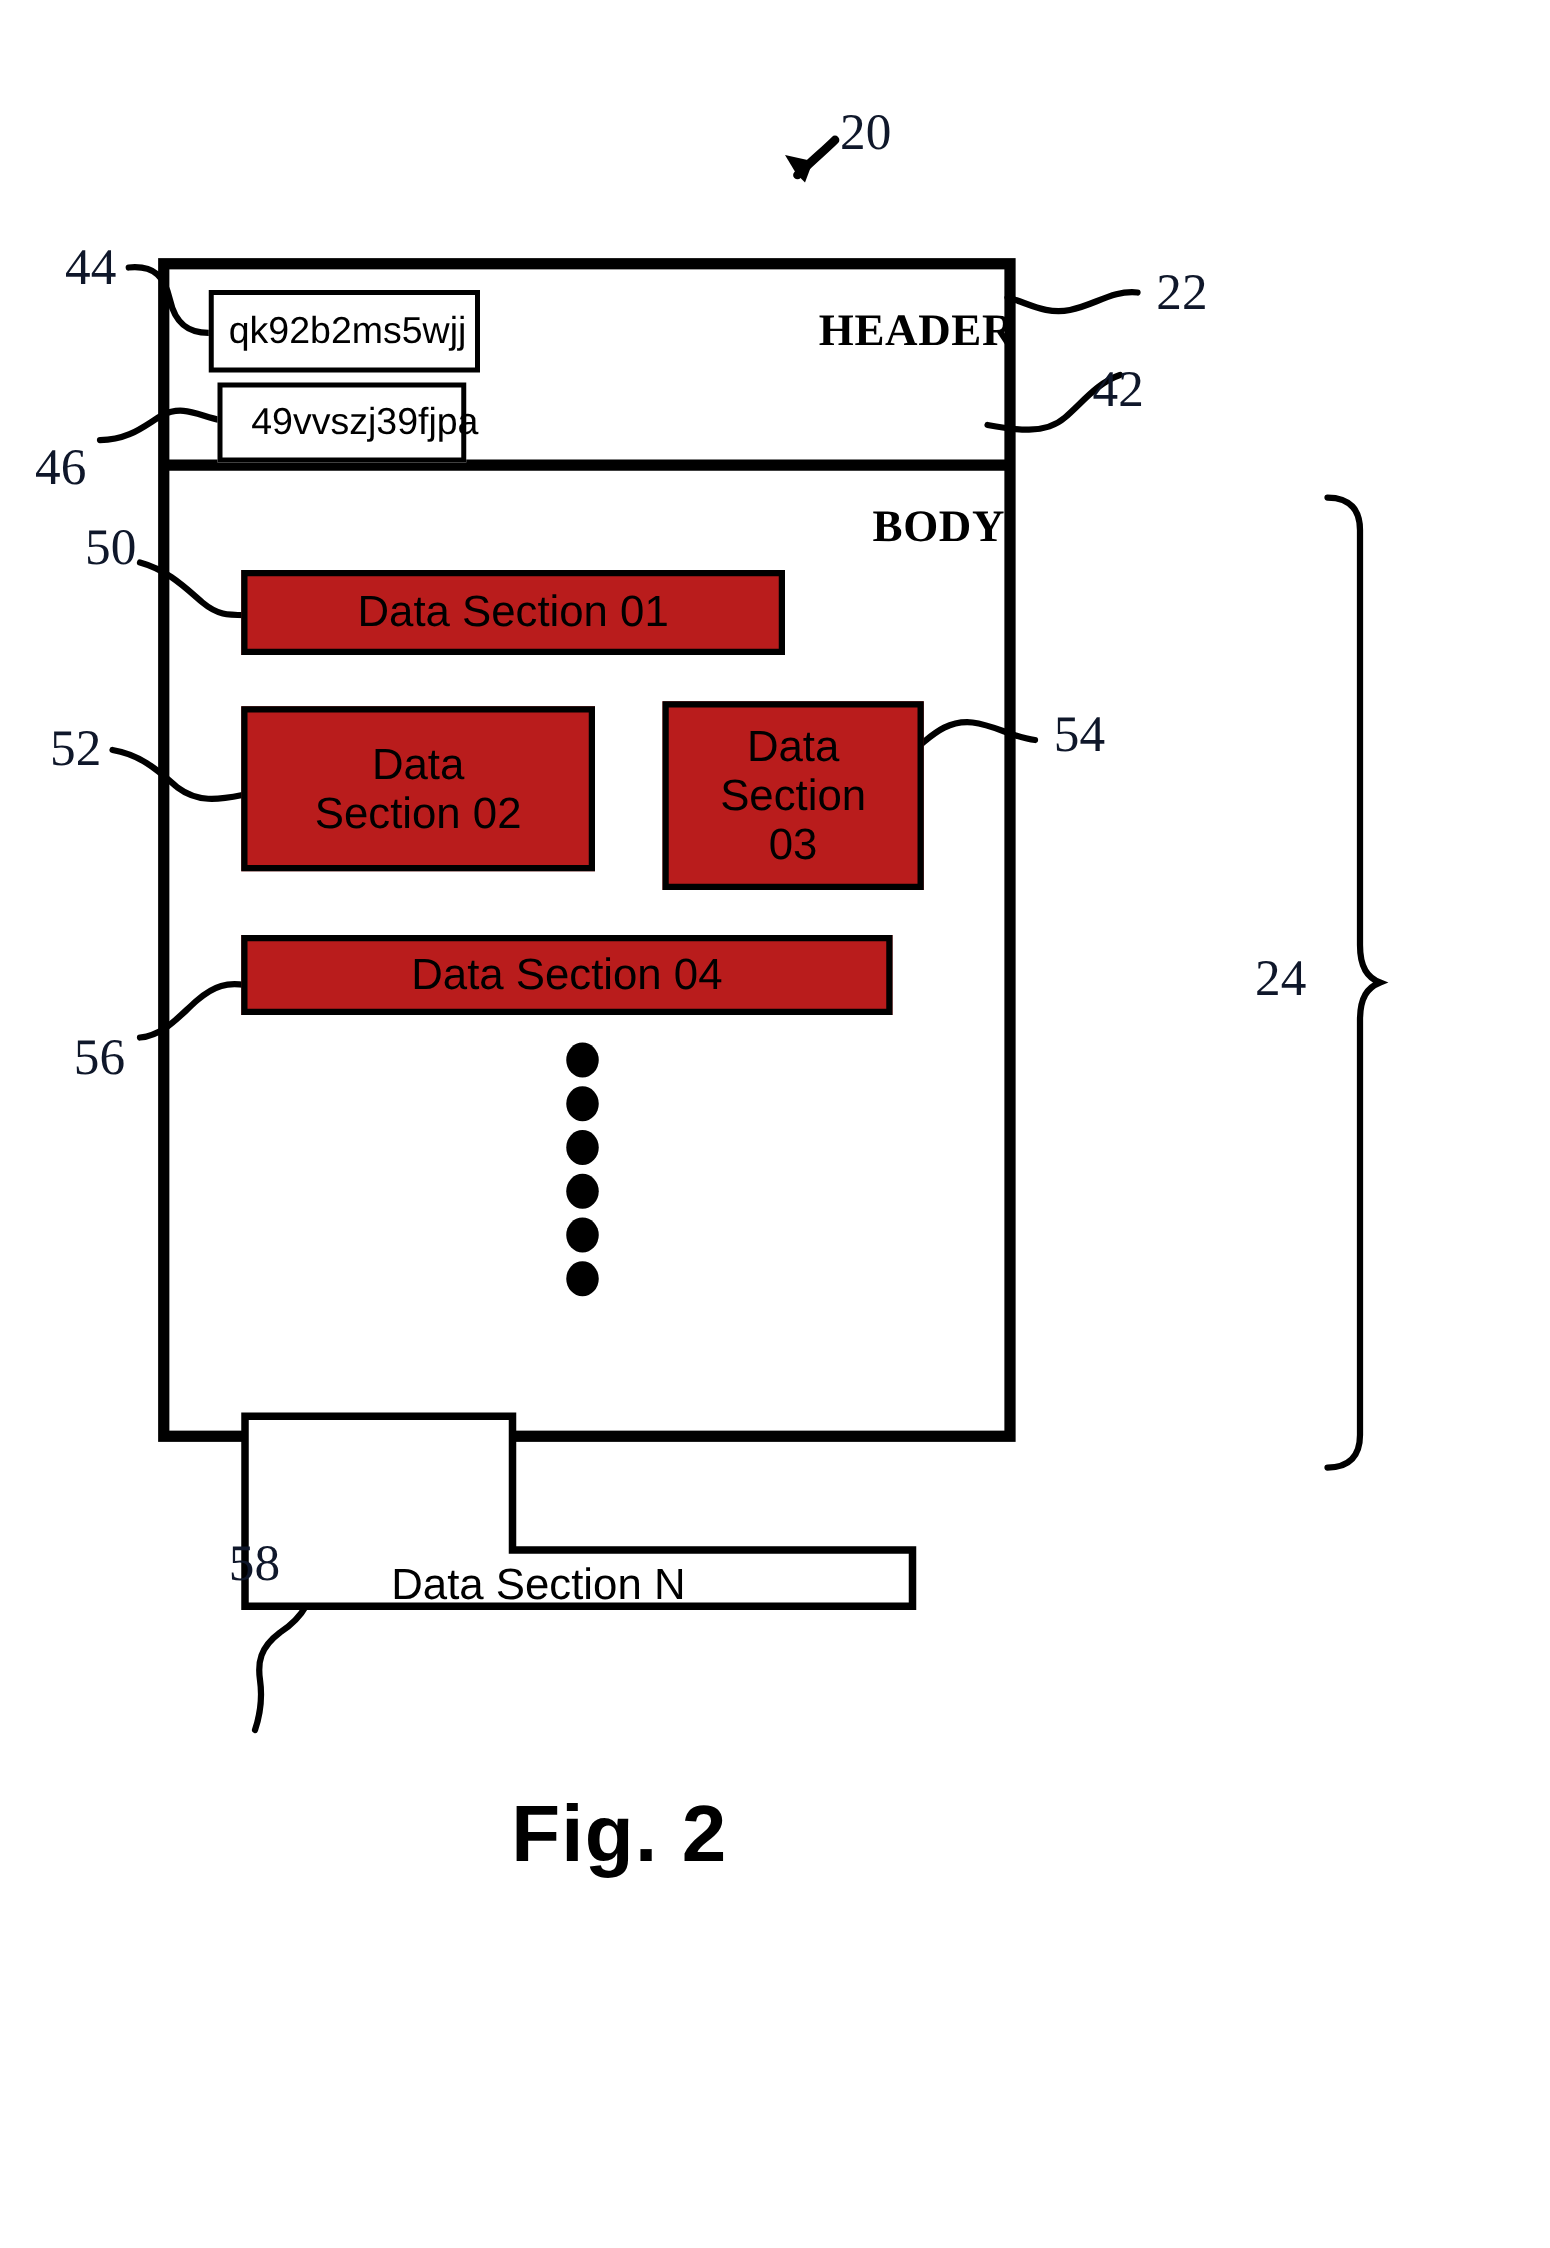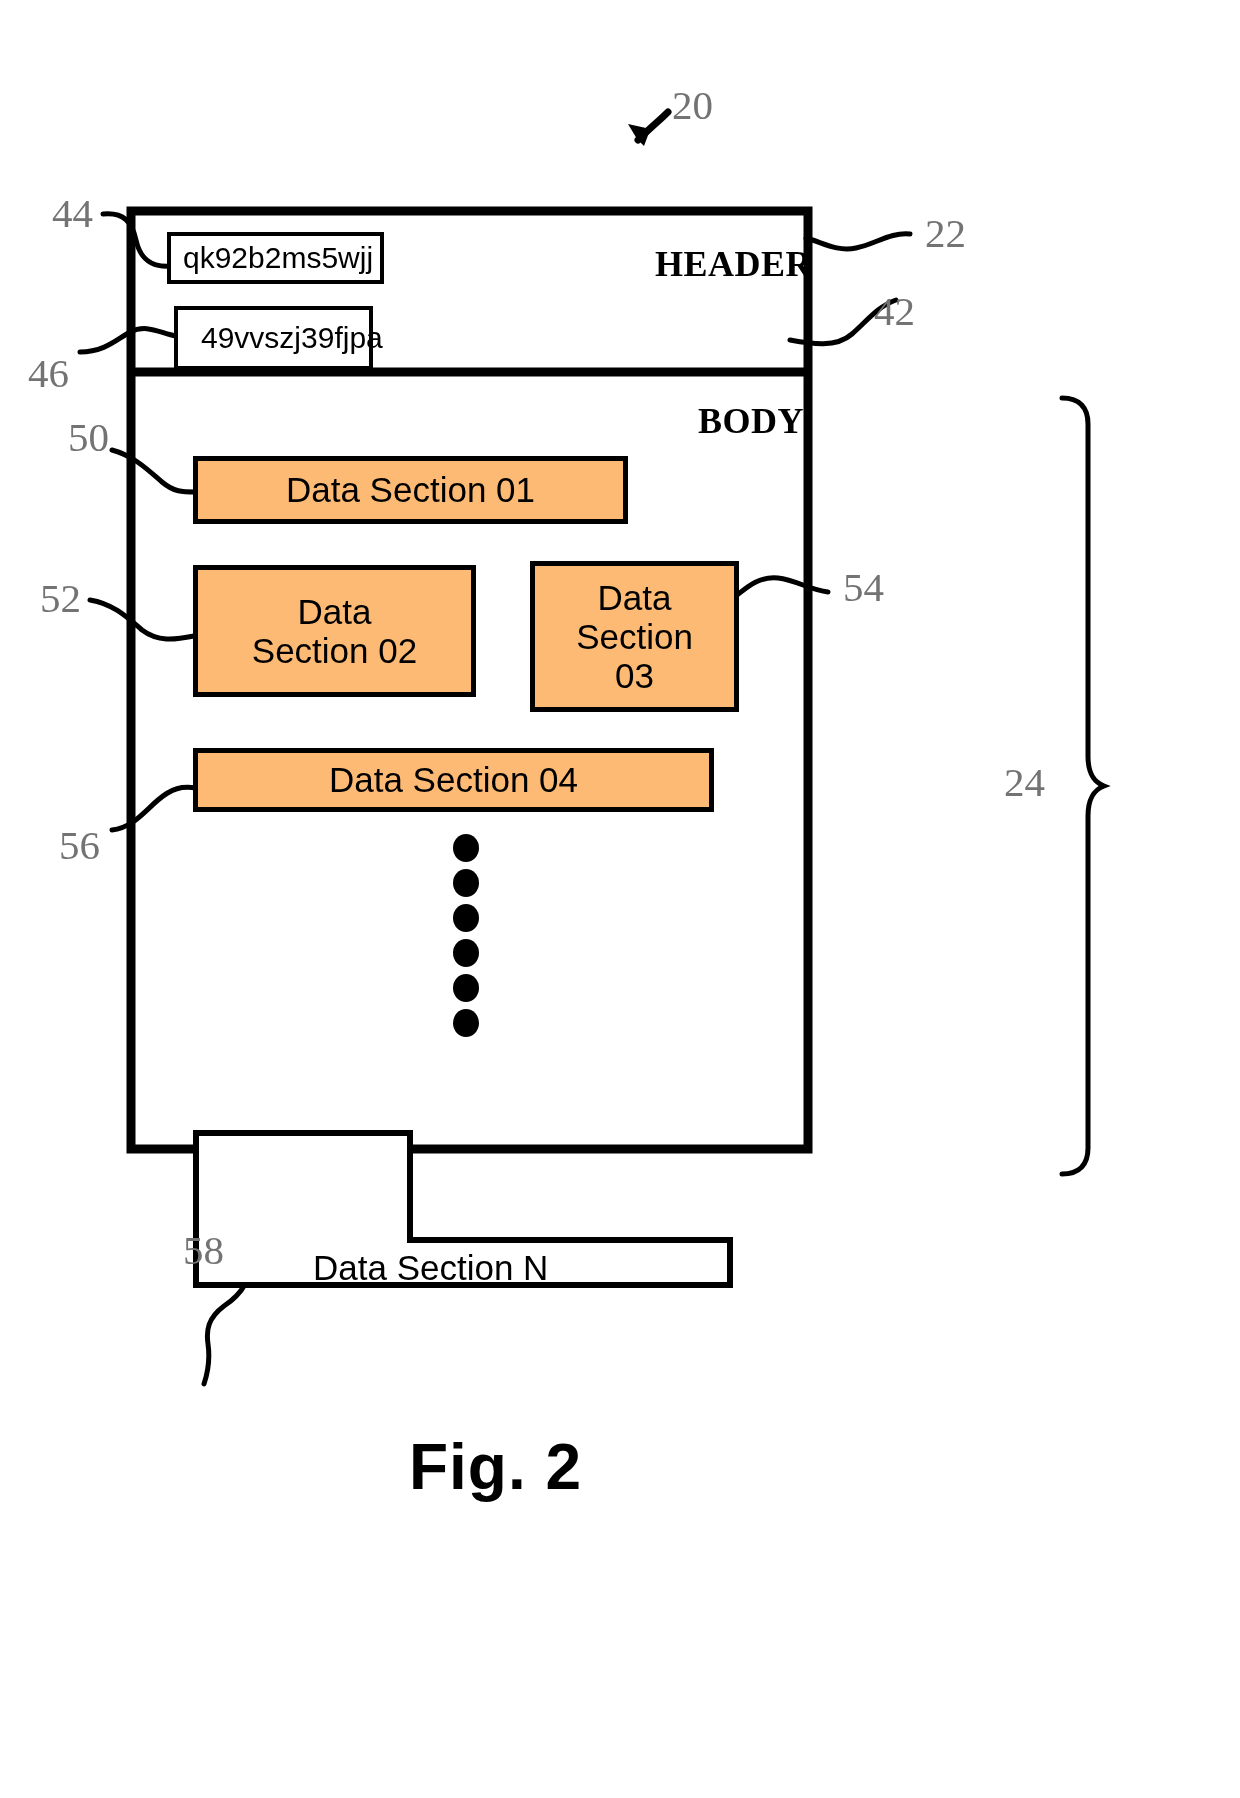--- a/index.html
+++ b/index.html
@@ -29,21 +29,21 @@
     overflow: visible;
   }
   .abs { position: absolute; }
 
   
   .numeral {
     position: absolute;
     font-family: "Liberation Serif", serif;
     font-size: 41px;
     line-height: 1;
-    color: #737373;
+    color: #0f172a;
     white-space: nowrap;
   }
 
   
   .sect-word {
     position: absolute;
     font-family: Liberation Serif, serif;
     font-weight: bold;
     font-size: 36px;
     letter-spacing: 0.5px;
@@ -62,21 +62,21 @@
     font-size: 30px;
     white-space: nowrap;
     padding-left: 12px;
   }
   .field.center { justify-content: center; padding-left: 0; }
 
   
   .dsec {
     position: absolute;
     border: 5px solid #000;
-    background: #fdba74;
+    background: #b91c1c;
     box-sizing: border-box;
     display: flex;
     align-items: center;
     justify-content: center;
     text-align: center;
     font-size: 35px;
     line-height: 1.12;
     white-space: pre-line;
   }
 
@@ -146,21 +146,21 @@
       <line x1="135" y1="372" x2="804" y2="372" stroke="#000" stroke-width="9"></line>
     </g>
 
     <path d="M 196 1285 L 196 1133 L 410 1133 L 410 1240 L 730 1240 L 730 1285 Z" fill="#fff" stroke="#000" stroke-width="6"></path>
   </svg>
 
   <div class="sect-word" style="left:655px; top:243px;">HEADER</div>
 
   <div class="sect-word" style="left:698px; top:400px;">BODY</div>
 
-  <div class="field" style="left:167px; top:232px; width:217px; height:52px;">
+  <div class="field" style="left:167px; top:232px; width:217px; height:66px;">
     <span>qk92b2ms5wjj</span>
   </div>
 
   <div class="field" style="left:174px; top:306px; width:199px; height:64px;padding-left:23px;">
     <span>49vvszj39fjpa</span>
   </div>
 
 
   <div class="dsec" style="left:193px; top:456px; width:435px; height:68px;">
     <span>Data Section 01</span>

